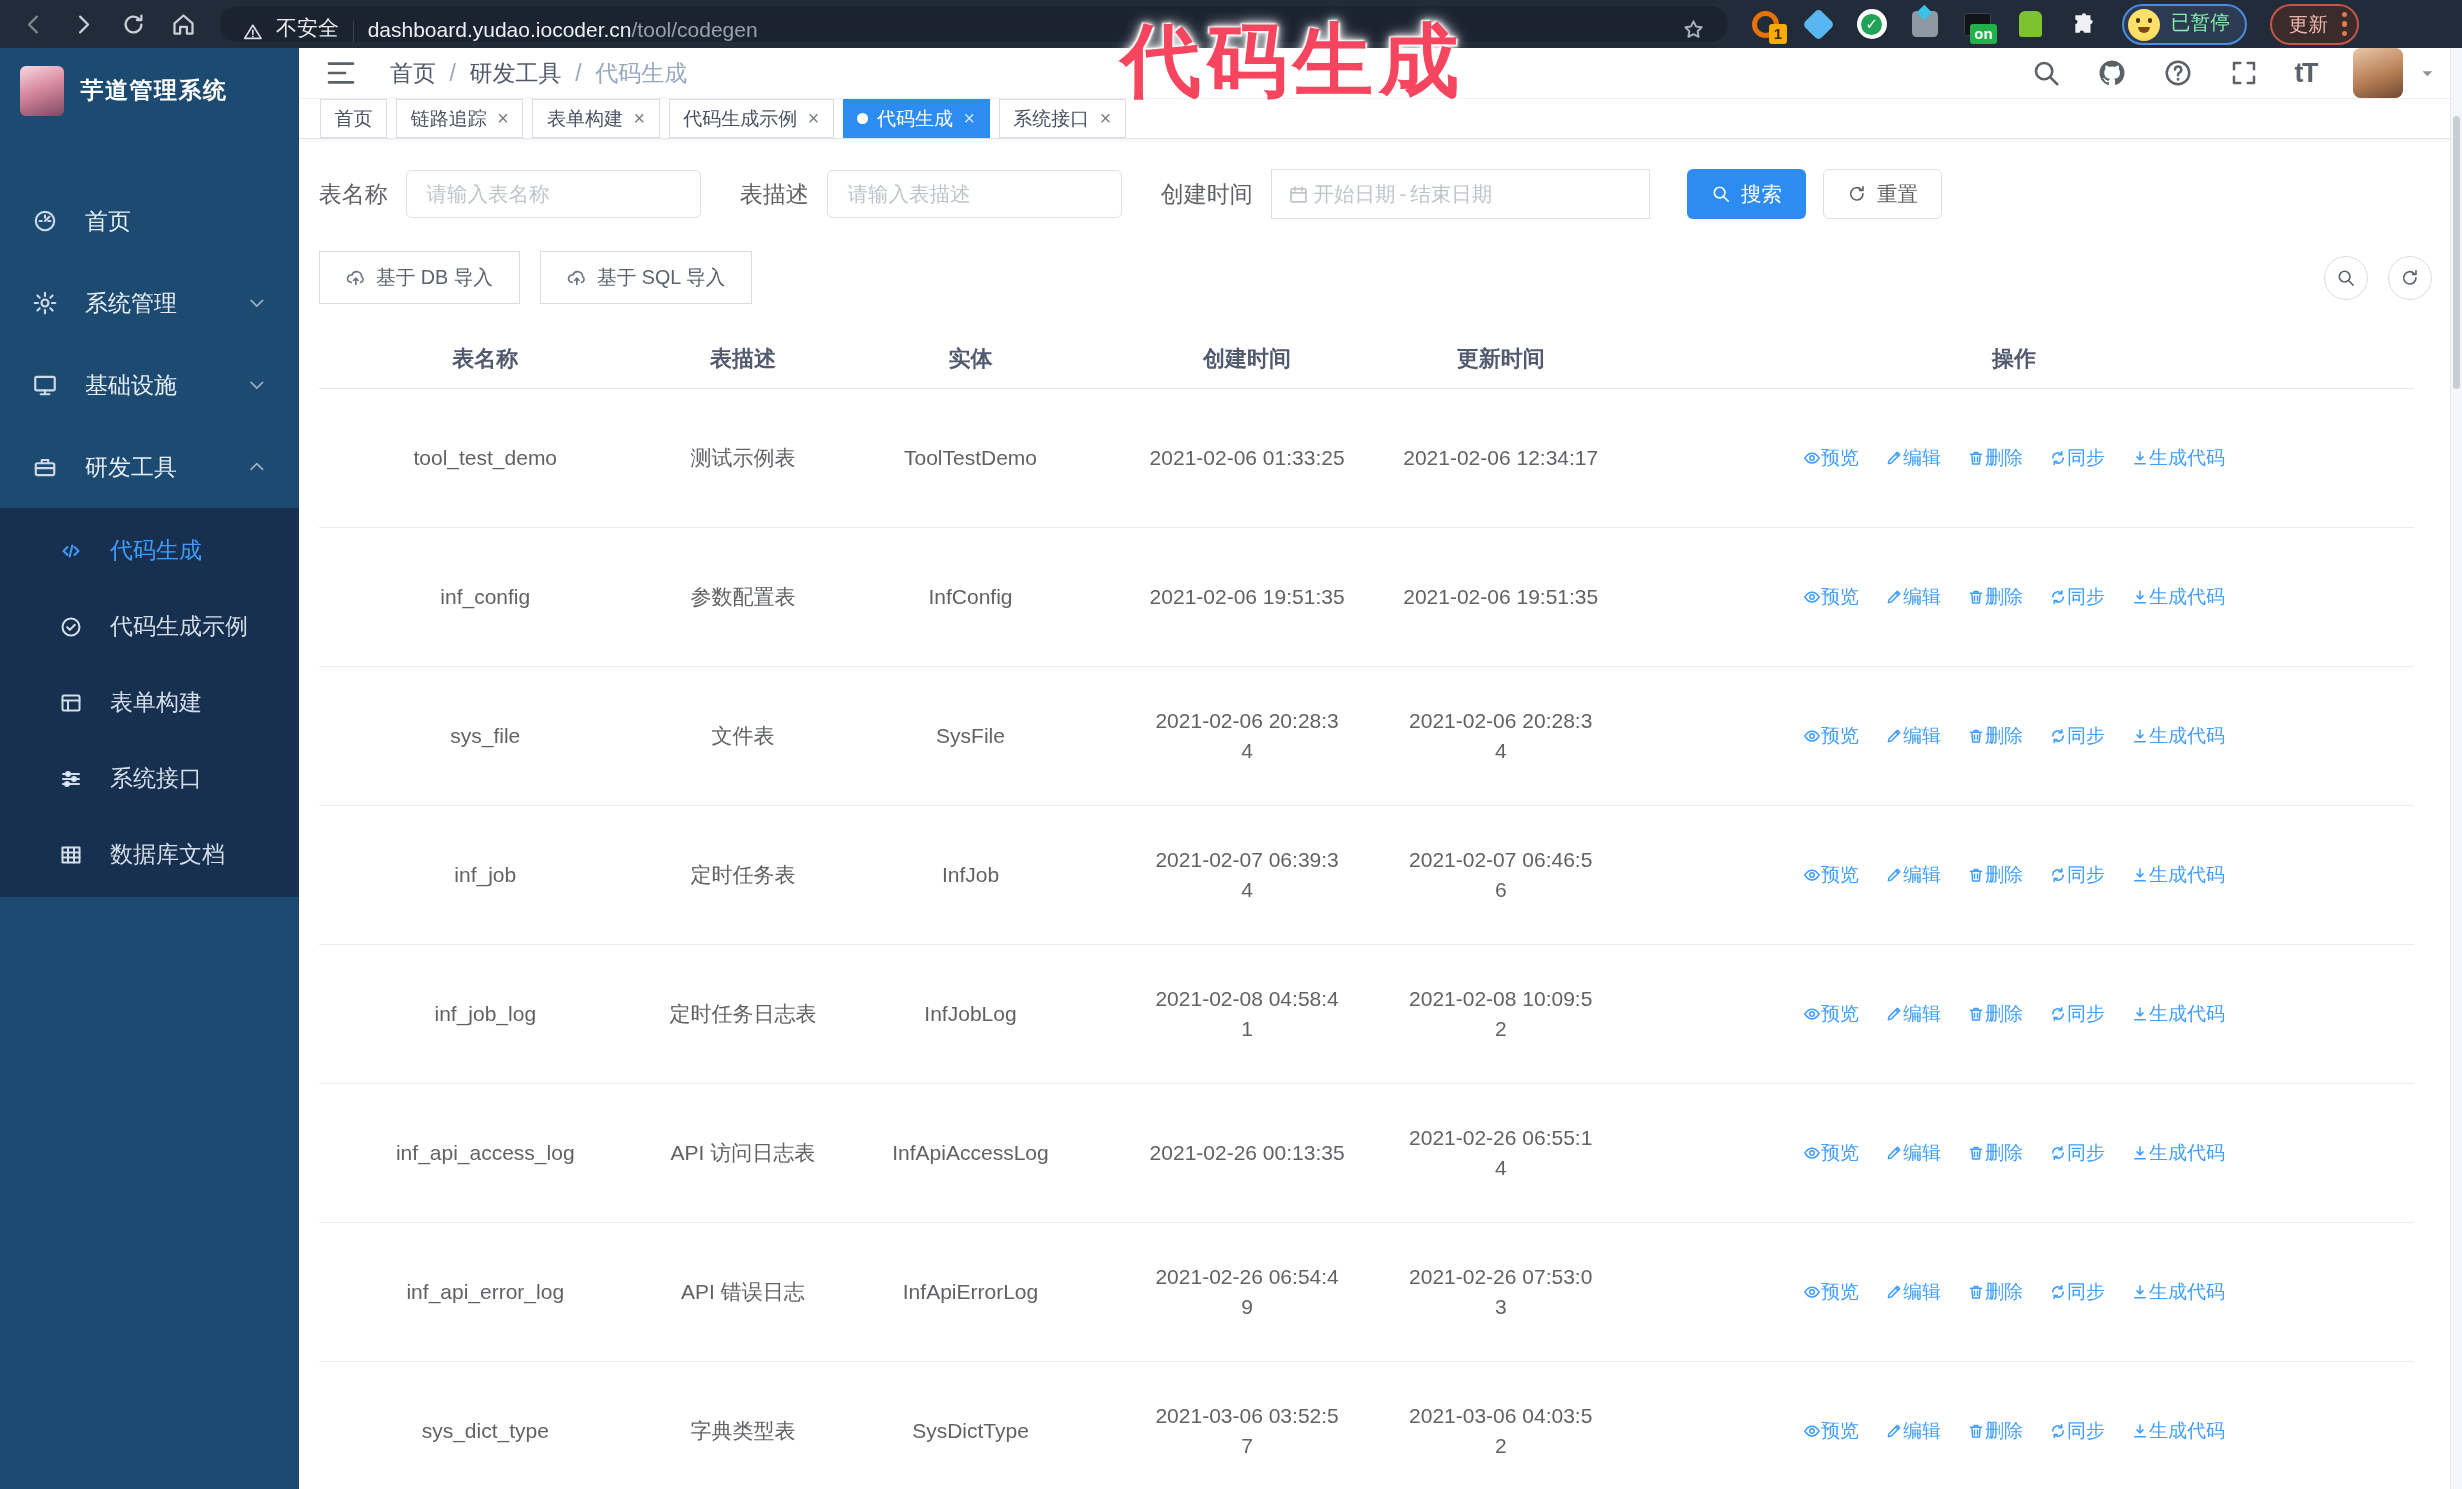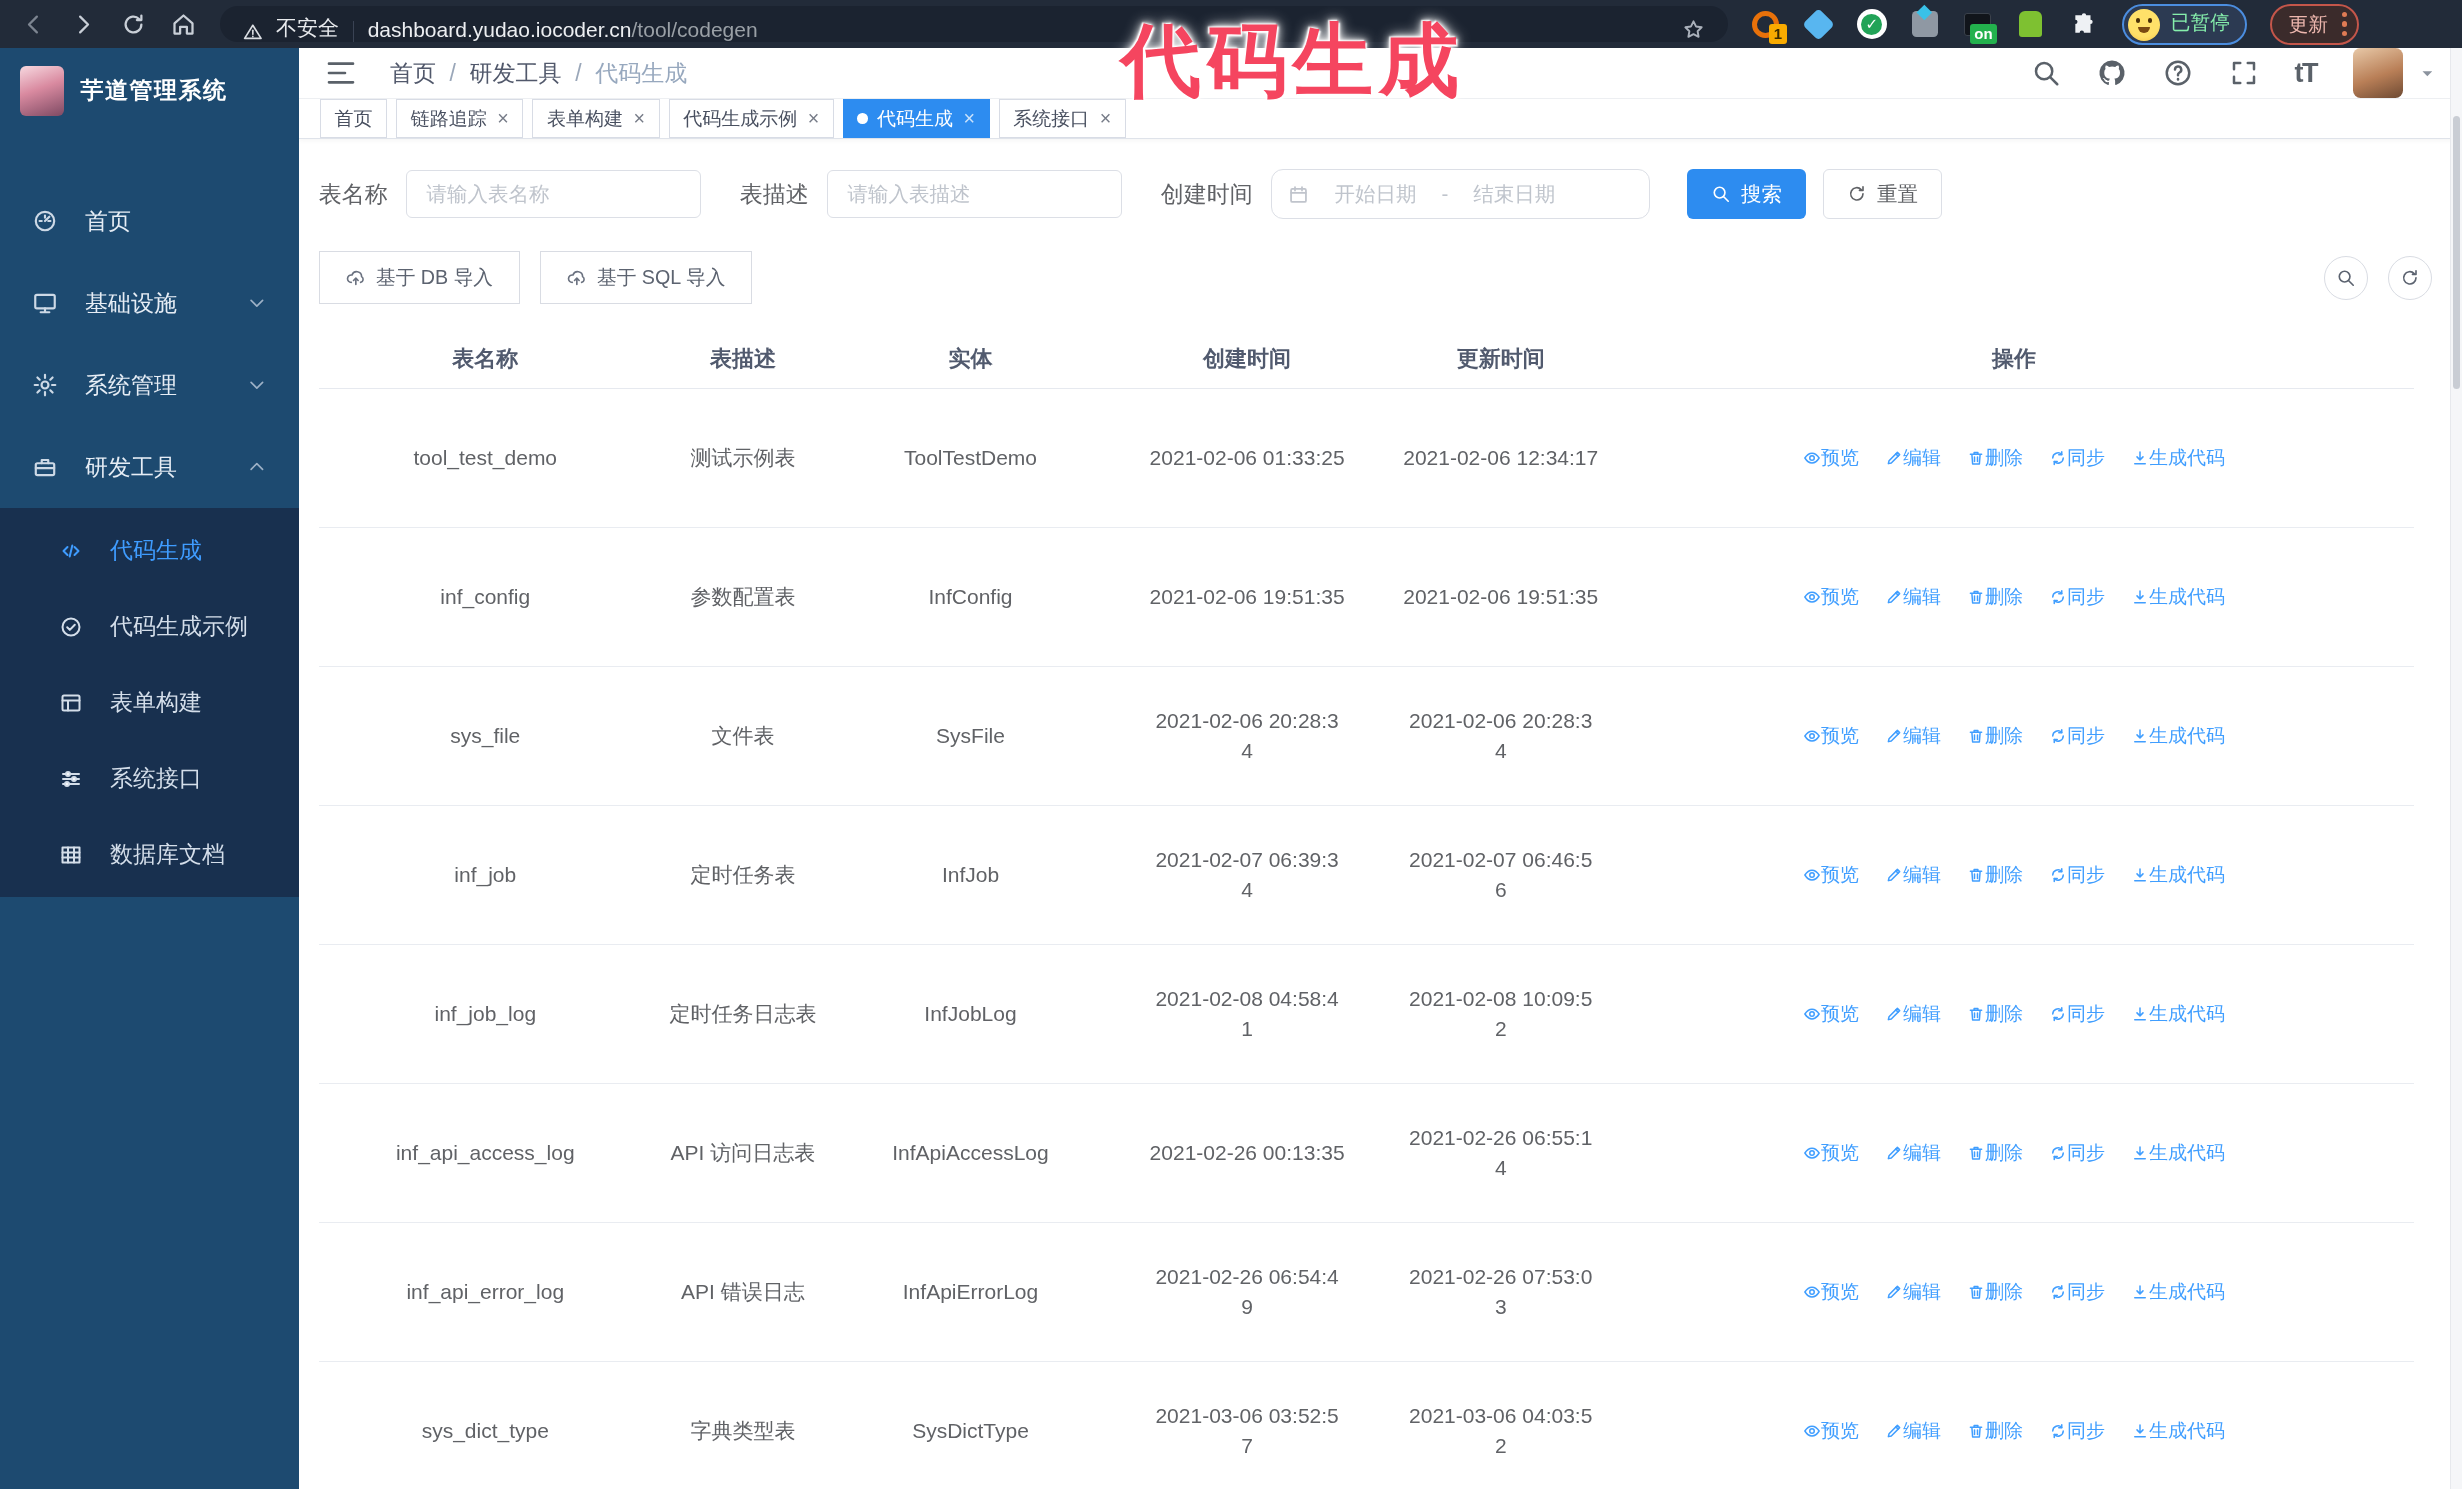--- a/index.html
+++ b/index.html
@@ -75,21 +75,21 @@
   .tab .dot{width:10.6px;height:10.6px;border-radius:50%;background:#fff}
   .tab .x{font-size:19.7px;opacity:.75;margin-left:1.5px}
   .tab.active{background:#2d8cf0;border-color:#2d8cf0;color:#fff}
 
   .content{flex:1;padding:30px 19.7px 0 19.7px;position:relative}
   .filter-row{display:flex;align-items:center;font-size:23px;color:#606266;margin-bottom:32px}
   .f-label{margin-right:18px;white-space:nowrap}
   .inp{width:295px;height:48px;border:1.5px solid #dcdfe6;border-radius:6px;padding:0 19.7px;font-size:20.5px;color:#606266;outline:none;background:#fff}
   .inp::placeholder{color:#bfc4cc}
   .gap{width:39px}
-  .date-box{width:379px;height:50px;border:1.5px solid #dcdfe6;border-radius:12px;display:flex;align-items:center;gap:25px;padding:0 16.7px;color:#bfc4cc;font-size:20.5px}
+  .date-box{width:379px;height:50px;border:1.5px solid #dcdfe6;border-radius:0;display:flex;align-items:center;gap:4px;padding:0 16.7px;color:#bfc4cc;font-size:20.5px}
   .date-box .cal{font-size:21px;color:#c0c4cc;display:flex}
   .range-sep{color:#bfc4cc}
   .btn{height:50px;border-radius:6px;display:flex;align-items:center;gap:10.6px;font-size:20.5px;padding:0 23px;cursor:pointer;border:1.5px solid transparent}
   .btn .bic{font-size:19.7px;display:flex}
   .btn-primary{background:#2d8cf0;color:#fff;margin-left:37px}
   .btn-plain{background:#fff;border-color:#dcdfe6;color:#606266;margin-left:16.7px}
 
   .toolbar-row{display:flex;align-items:center;gap:19.7px;margin-bottom:26px}
   .btn-def{height:53px;border:1.5px solid #d9dce3;border-radius:0;background:#fff;color:#5c6370;font-size:19.7px;display:flex;align-items:center;gap:10.6px;padding:0 26px;cursor:pointer}
   .btn-def .bic{font-size:19.7px;display:flex;color:#6b7280}
@@ -333,38 +333,38 @@
               <use href="#i-dashboard"></use>
             </svg>
           </span>
           <span>首页</span>
 
         </div>
 
         <div class="menu-item">
           <span class="mi">
             <svg class="ic" viewBox="0 0 34 34" width="26" height="26">
-              <use href="#i-monitor"></use>
-            </svg>
-          </span>
-          <span>基础设施</span>
+              <use href="#i-gear"></use>
+            </svg>
+          </span>
+          <span>系统管理</span>
           <span class="chev">
             <svg class="ic" viewBox="0 0 26 26" width="19.7" height="19.7">
               <use href="#i-chevron-down"></use>
             </svg>
           </span>
         </div>
 
         <div class="menu-item">
           <span class="mi">
             <svg class="ic" viewBox="0 0 34 34" width="26" height="26">
-              <use href="#i-gear"></use>
-            </svg>
-          </span>
-          <span>系统管理</span>
+              <use href="#i-monitor"></use>
+            </svg>
+          </span>
+          <span>基础设施</span>
           <span class="chev">
             <svg class="ic" viewBox="0 0 26 26" width="19.7" height="19.7">
               <use href="#i-chevron-down"></use>
             </svg>
           </span>
         </div>
 
         <div class="menu-item">
           <span class="mi">
             <svg class="ic" viewBox="0 0 34 34" width="26" height="26">

